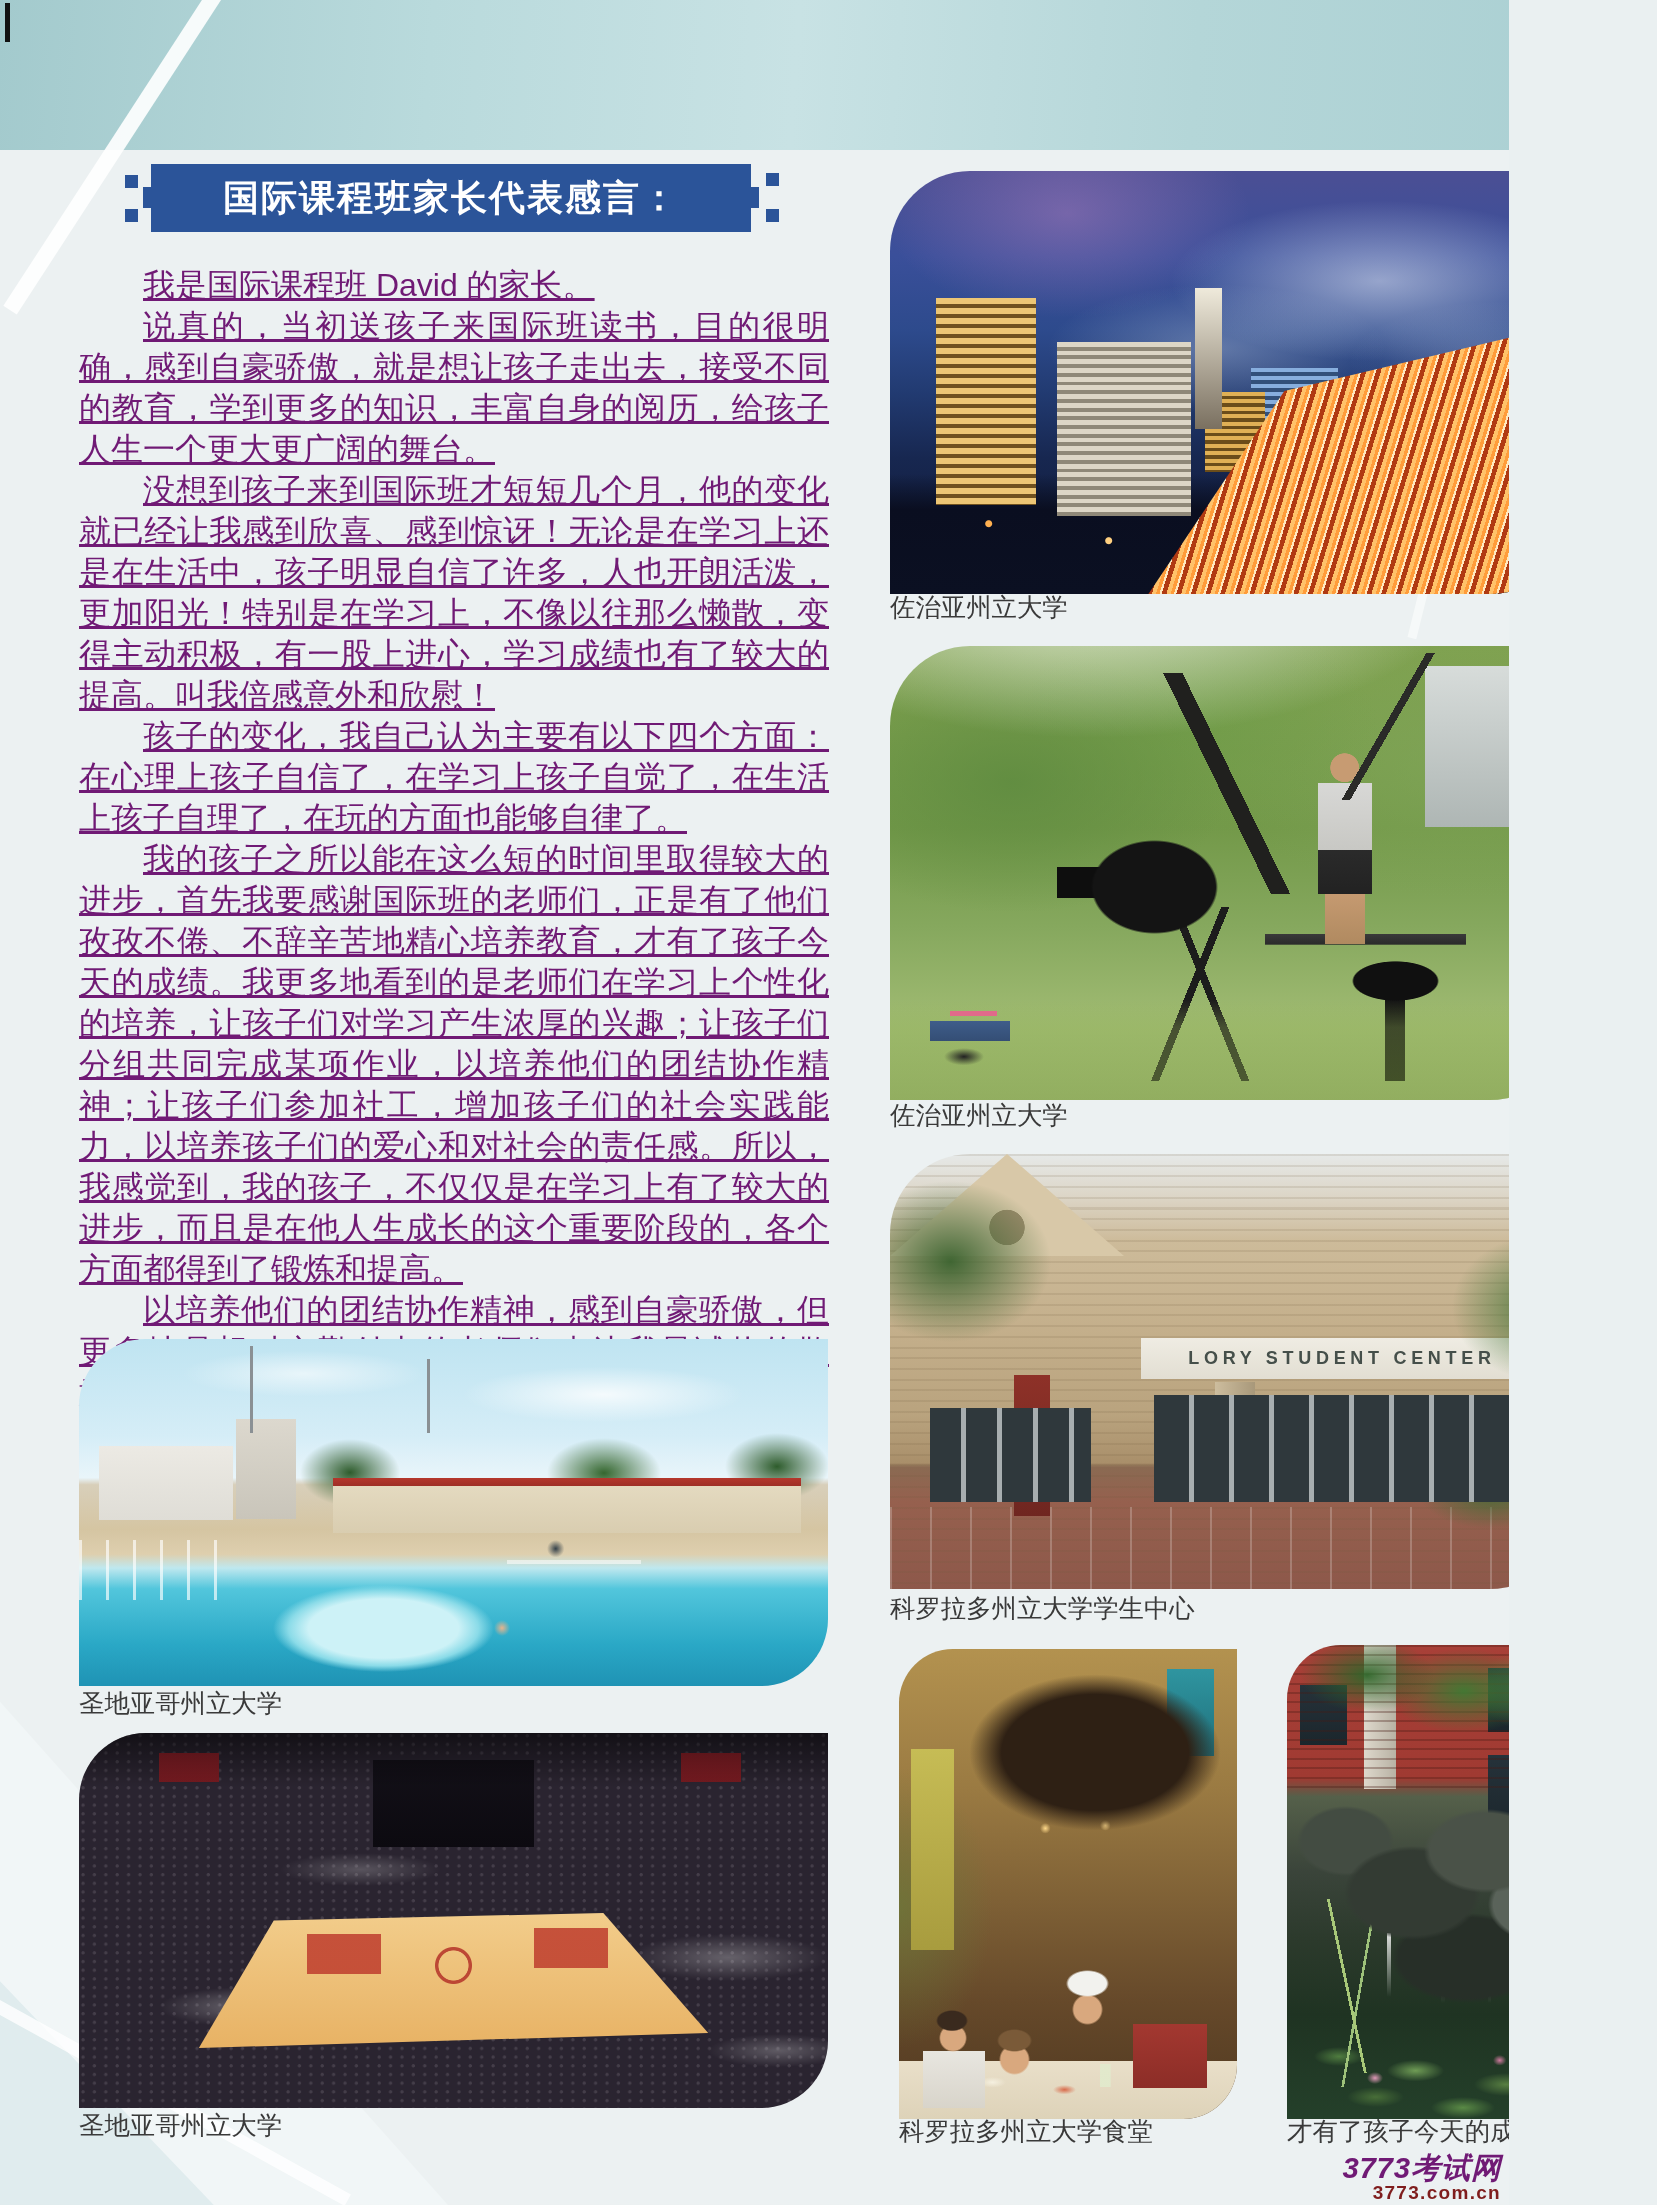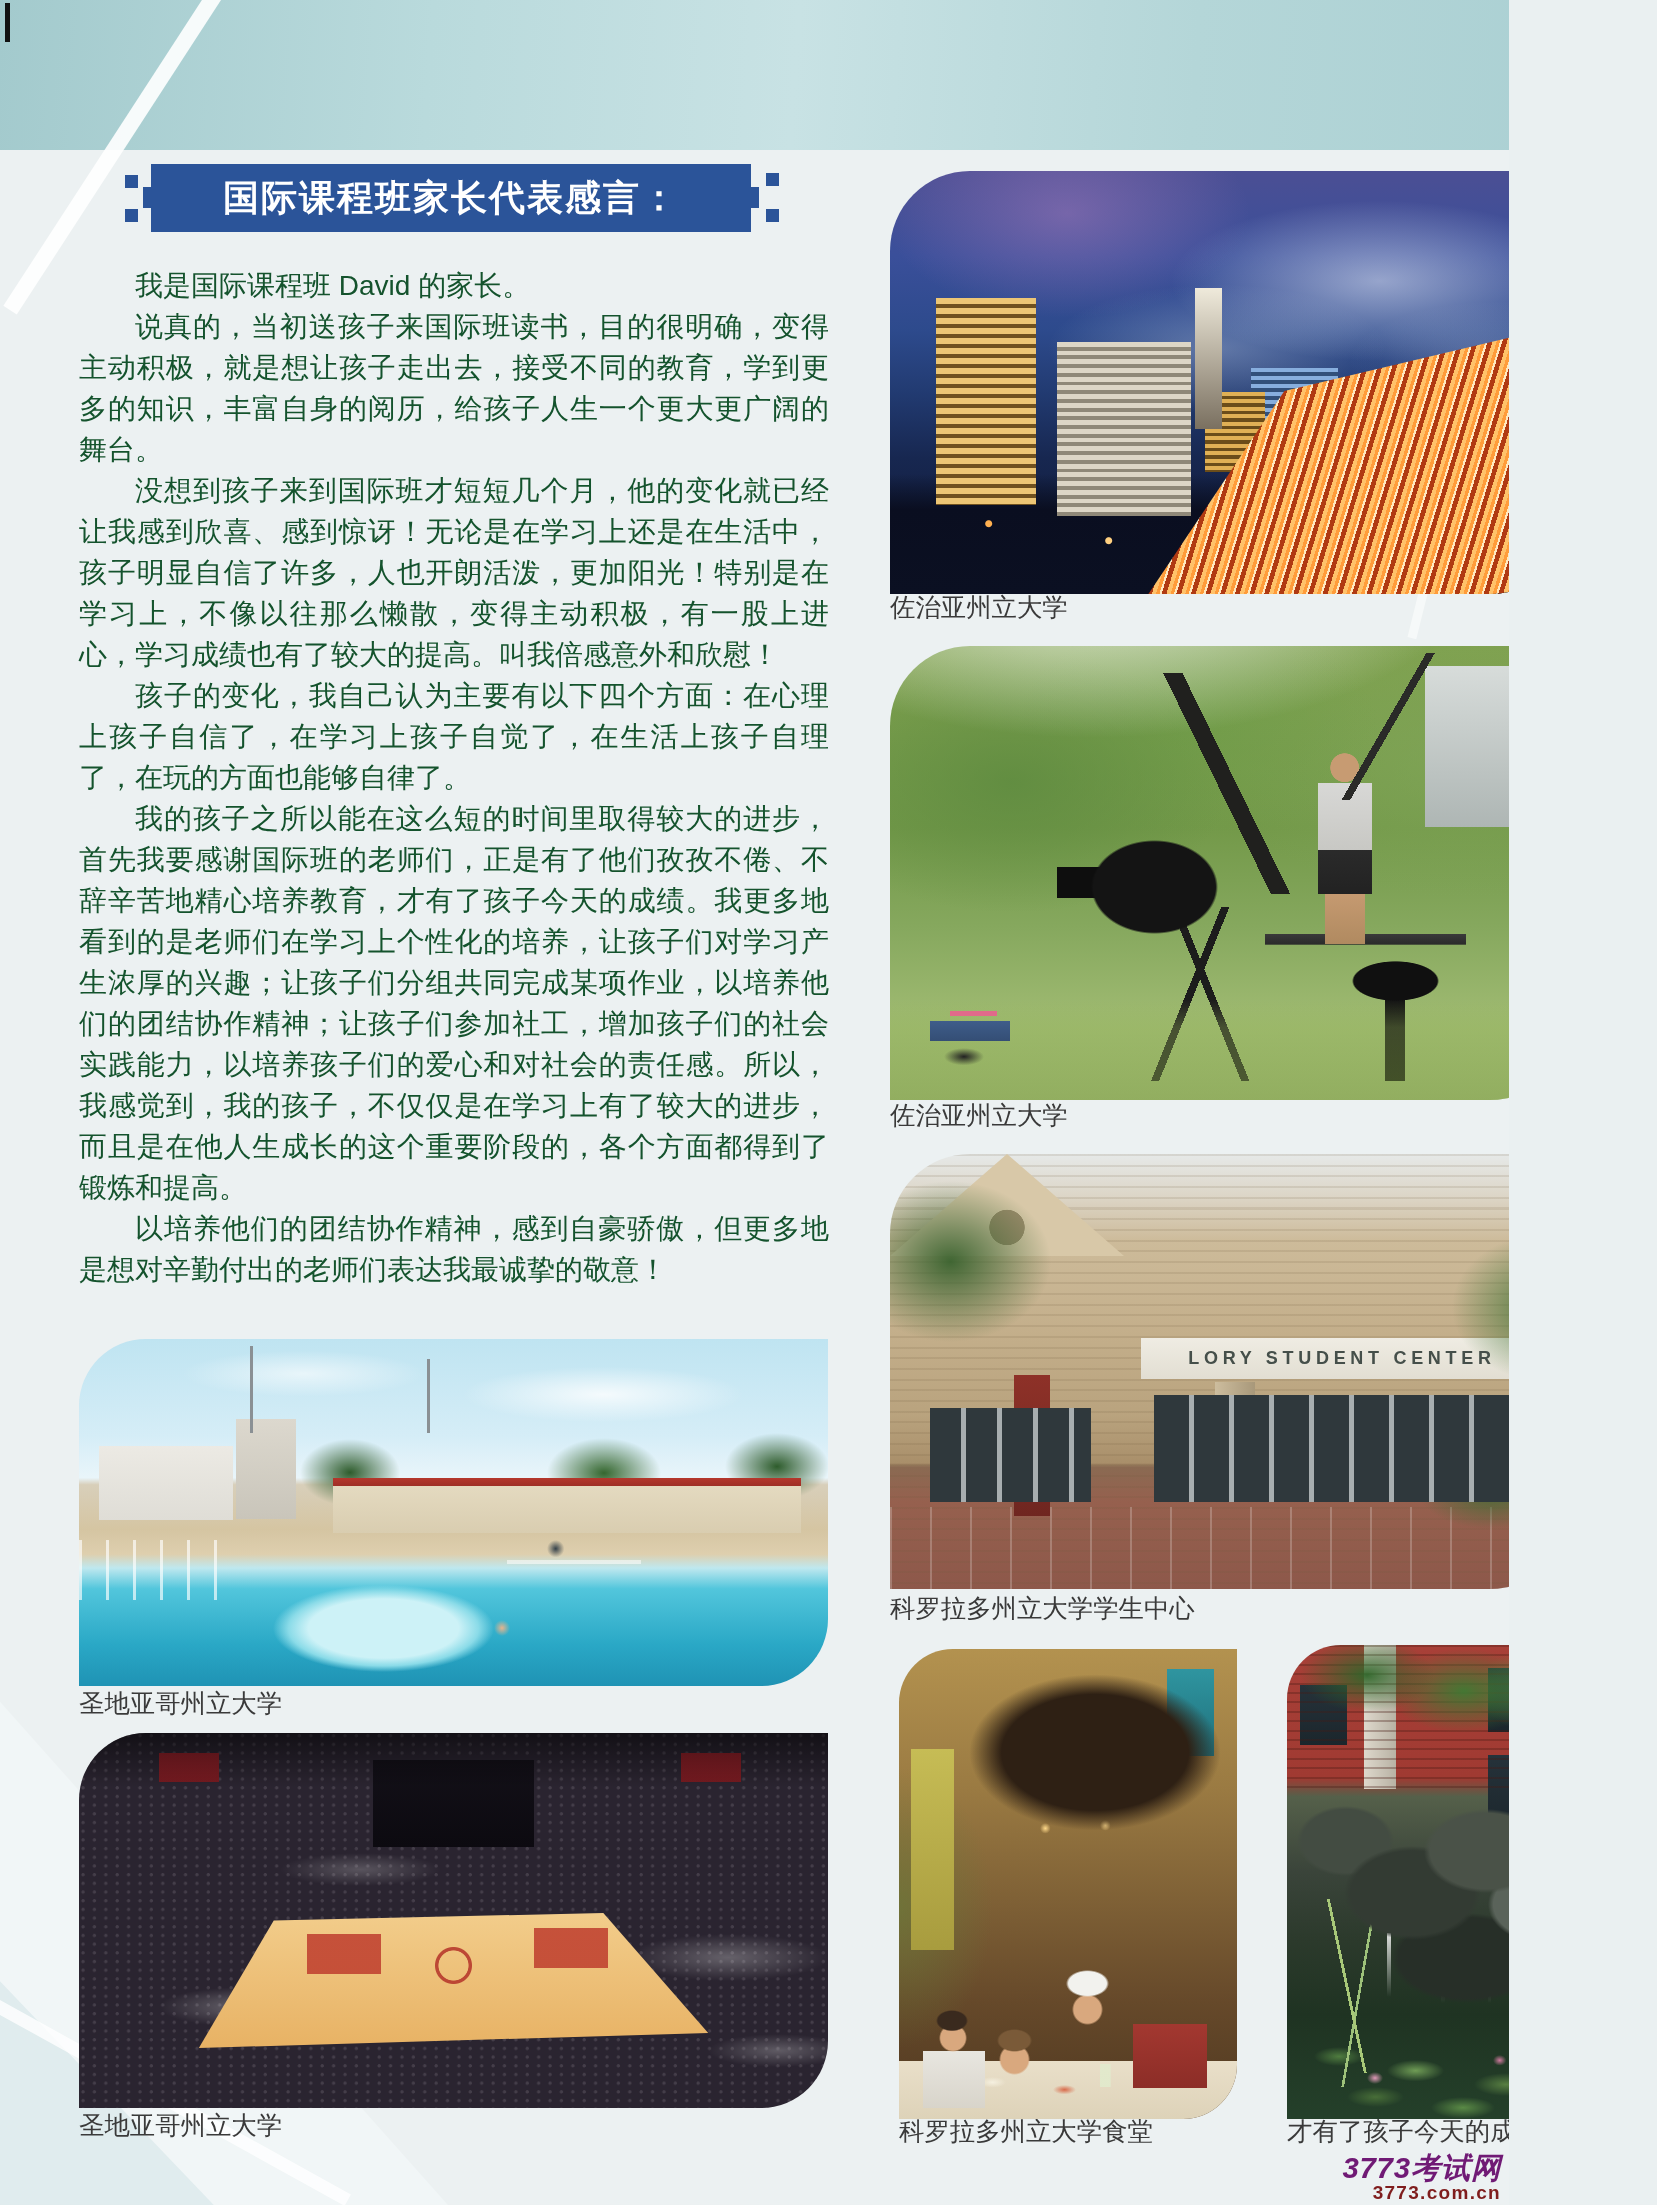--- a/index.html
+++ b/index.html
@@ -33,22 +33,22 @@
     color:#fff; font-size:36px; font-weight:700; letter-spacing:2px;}
   .btab-l{position:absolute; left:143px; top:187px; width:8px; height:21.4px; background:#2b5499;}
   .btab-r{position:absolute; left:751px; top:187px; width:8px; height:21.4px; background:#2b5499;}
   .bsq{position:absolute; background:#2b5499;}
   .bsq-1{left:125px; top:175px; width:12.7px; height:12.7px;}
   .bsq-2{left:125px; top:209px; width:13.4px; height:13.4px;}
   .bsq-3{left:766px; top:173px; width:13.4px; height:13.4px;}
   .bsq-4{left:766px; top:209px; width:12.7px; height:12.7px;}
 
   
-  .testimonial{position:absolute; left:79px; top:265px; width:750px; color:#14532d;
-    font-size:28px; line-height:41px;}
+  .testimonial{position:absolute; left:79px; top:265px; width:750px; color:#701a75;
+    font-size:32px; line-height:41px;text-decoration:underline;}
   .testimonial p{margin:0; text-indent:2em; text-align:justify;}
 
   
   .photo{position:absolute; overflow:hidden;margin-top:8px;}
   .photo::before,.photo::after{content:""; position:absolute; inset:0; background-repeat:no-repeat;}
   .photo::before{z-index:1;} .photo::after{z-index:2;}
 
   
   .photo1{left:890px; top:163px; width:680px; height:423px; border-radius:80px 0 80px 0;
     background:
@@ -269,21 +269,21 @@
   </div>
   <div class="btab-l"></div>
   <div class="btab-r"></div>
   <div class="bsq bsq-1"></div>
   <div class="bsq bsq-2"></div>
   <div class="bsq bsq-3"></div>
   <div class="bsq bsq-4"></div>
 
   <div class="testimonial">
     <p>我是国际课程班 David 的家长。</p>
-    <p>说真的，当初送孩子来国际班读书，目的很明确，变得主动积极，就是想让孩子走出去，接受不同的教育，学到更多的知识，丰富自身的阅历，给孩子人生一个更大更广阔的舞台。</p>
+    <p>说真的，当初送孩子来国际班读书，目的很明确，感到自豪骄傲，就是想让孩子走出去，接受不同的教育，学到更多的知识，丰富自身的阅历，给孩子人生一个更大更广阔的舞台。</p>
     <p>没想到孩子来到国际班才短短几个月，他的变化就已经让我感到欣喜、感到惊讶！无论是在学习上还是在生活中，孩子明显自信了许多，人也开朗活泼，更加阳光！特别是在学习上，不像以往那么懒散，变得主动积极，有一股上进心，学习成绩也有了较大的提高。叫我倍感意外和欣慰！</p>
     <p>孩子的变化，我自己认为主要有以下四个方面：在心理上孩子自信了，在学习上孩子自觉了，在生活上孩子自理了，在玩的方面也能够自律了。</p>
     <p>我的孩子之所以能在这么短的时间里取得较大的进步，首先我要感谢国际班的老师们，正是有了他们孜孜不倦、不辞辛苦地精心培养教育，才有了孩子今天的成绩。我更多地看到的是老师们在学习上个性化的培养，让孩子们对学习产生浓厚的兴趣；让孩子们分组共同完成某项作业，以培养他们的团结协作精神；让孩子们参加社工，增加孩子们的社会实践能力，以培养孩子们的爱心和对社会的责任感。所以，我感觉到，我的孩子，不仅仅是在学习上有了较大的进步，而且是在他人生成长的这个重要阶段的，各个方面都得到了锻炼和提高。</p>
     <p>以培养他们的团结协作精神，感到自豪骄傲，但更多地是想对辛勤付出的老师们表达我最诚挚的敬意！</p>
   </div>
 
   <div class="photo photo1"></div>
   <div class="photo photo2"></div>
   <div class="photo photo3">
     <span class="lory-sign">LORY STUDENT CENTER</span>

